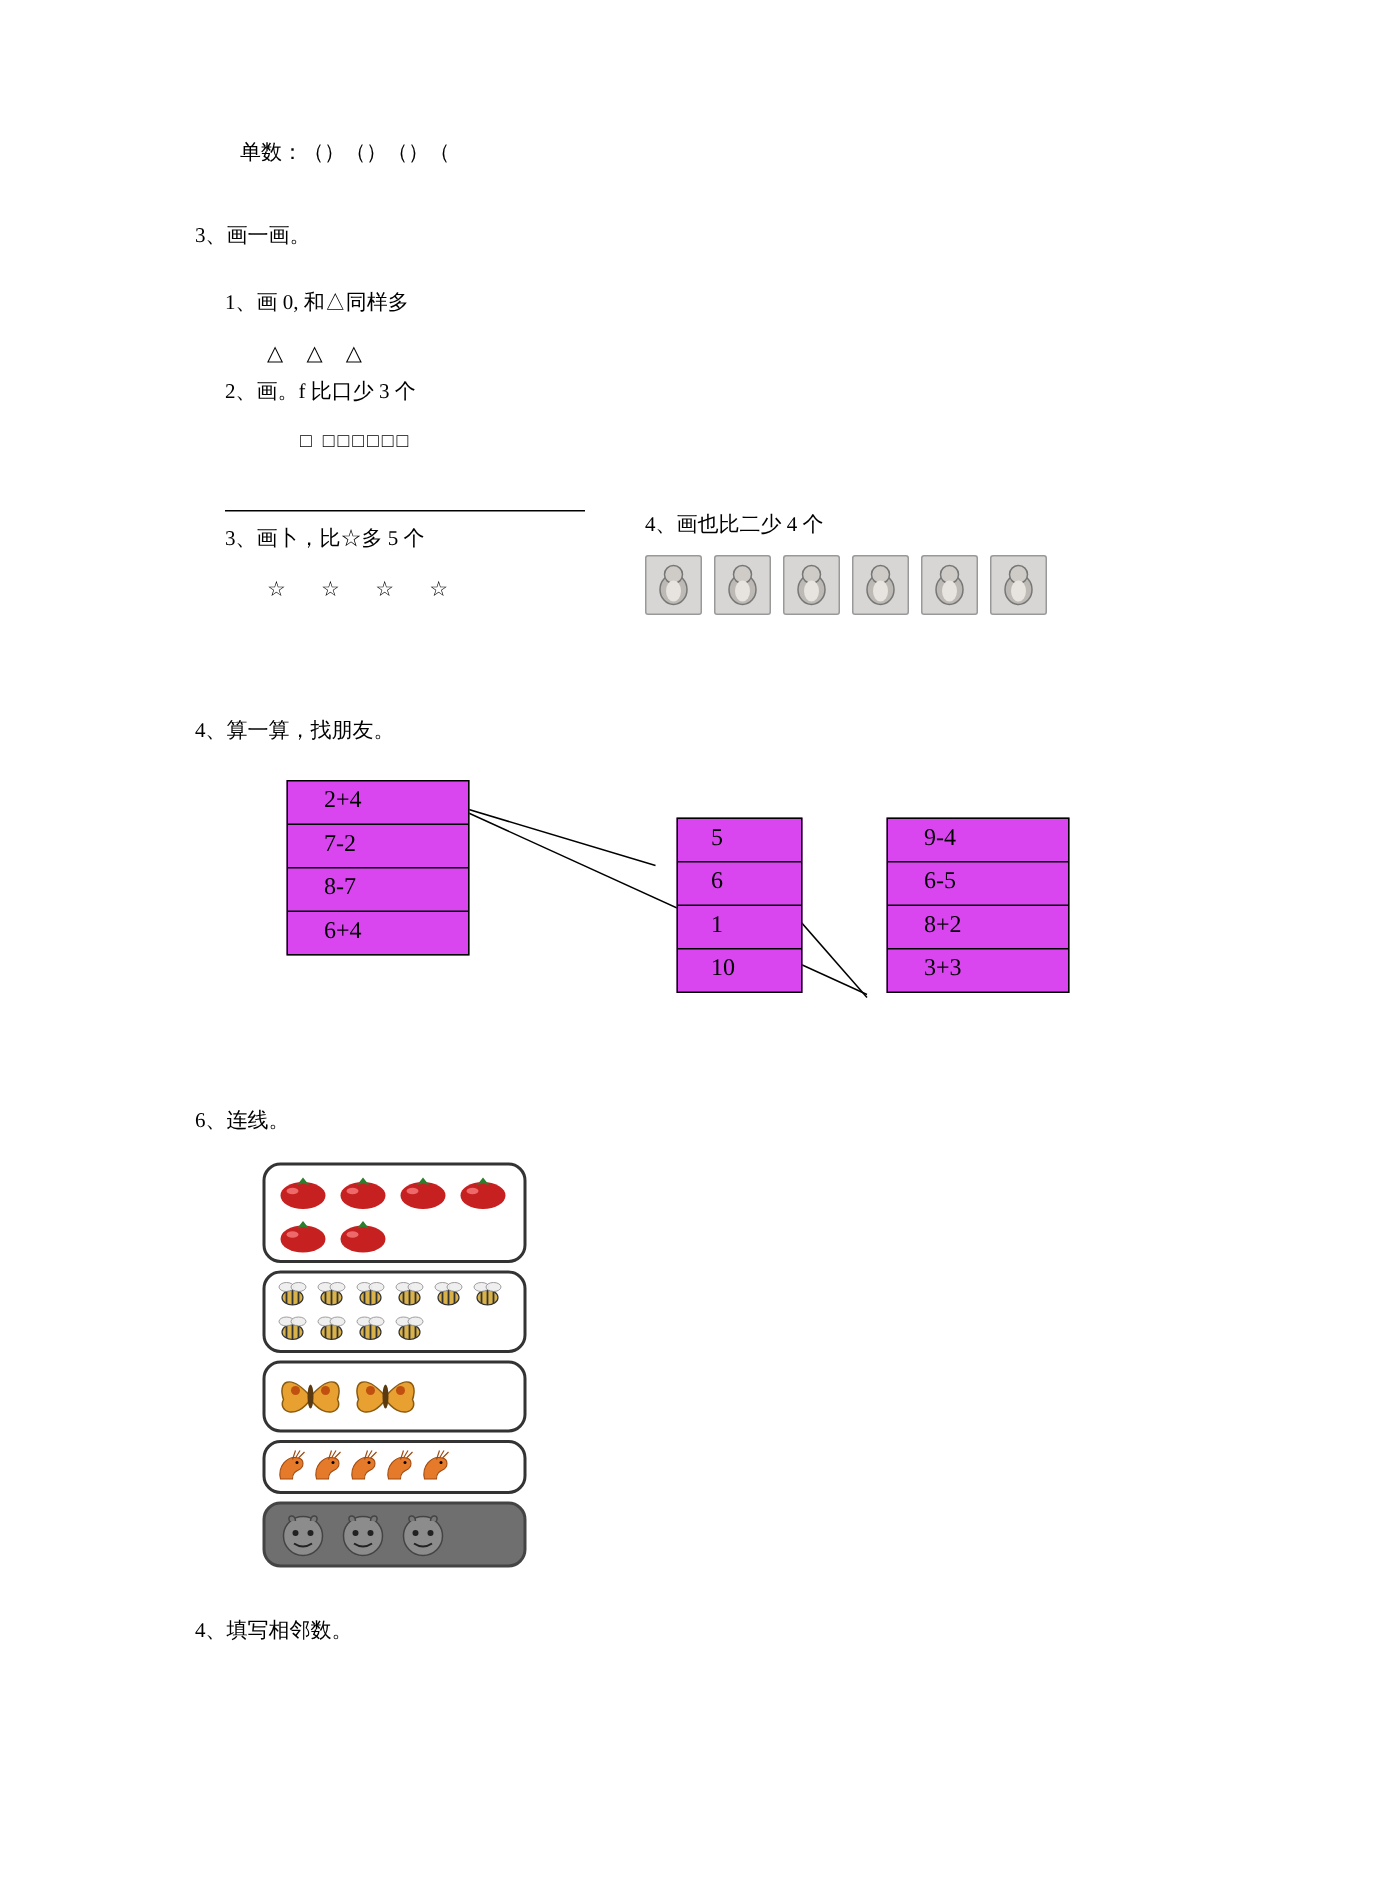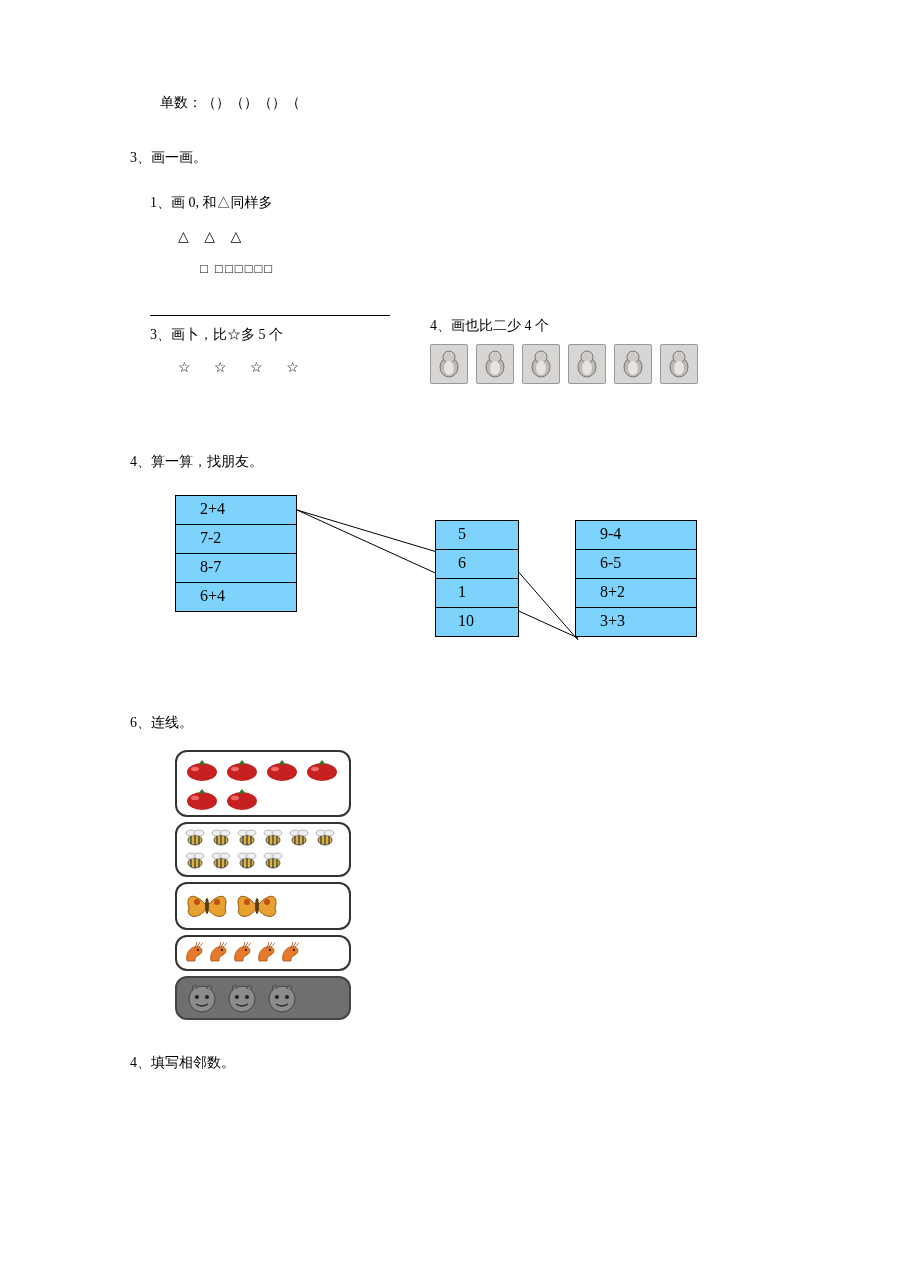--- a/index.html
+++ b/index.html
@@ -29,21 +29,21 @@
   .peng {
     width: 36px; height: 38px;
     background: #d8d6d4;
     border: 1px solid #999;
     display: flex; align-items: center; justify-content: center;
     border-radius: 2px;
   }
   .peng svg { display: block; }
 
   .q4-wrap { position: relative; height: 200px; margin: 15px 0 0 45px; }
-  .tbl { position: absolute; border: 1.5px solid #000; background: #7dd3fc; }
+  .tbl { position: absolute; border: 1.5px solid #000; background: #d946ef; margin-left: 16px; }
   .tbl .cell {
     border-bottom: 1.5px solid #000;
     width: 96px; height: 28px;
     padding-left: 24px;
     display: flex; align-items: center;
     font-family: "Times New Roman", serif;
     font-size: 16px;
   }
   .tbl .cell:last-child { border-bottom: none; }
   .tbl.mid .cell { width: 60px; padding-left: 22px; }
@@ -78,20 +78,21 @@
   <div class="indent-a">单数：（）（）（）（</div>
 
   <div class="q-head">3、画一画。</div>
 
   <div class="q3-row q3-sub">
     <div class="q3-left">
       <div>1、画 0, 和△同样多</div>
       <div class="shapes">△  △  △</div>
     </div>
     <div class="q3-right">
+      <div>2、画。f 比口少 3 个</div>
       <div class="shapes-sq">□  □□□□□□</div>
     </div>
   </div>
 
   <div class="q3-row">
     <div class="q3-left">
       <div class="hr-underline"></div>
       <div>3、画卜，比☆多 5 个</div>
       <div class="stars">☆  ☆  ☆  ☆</div>
     </div>

